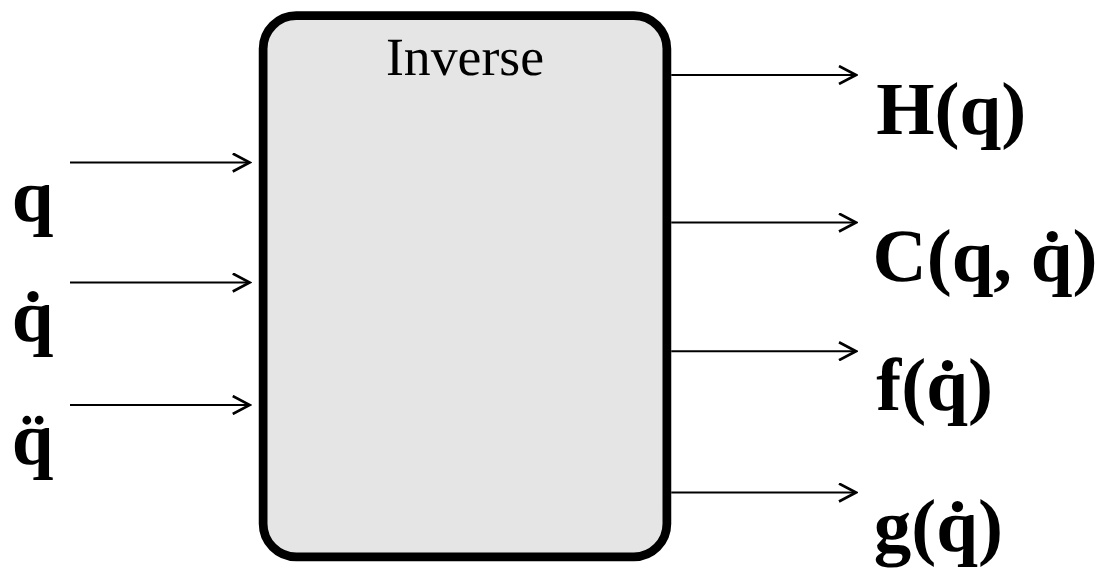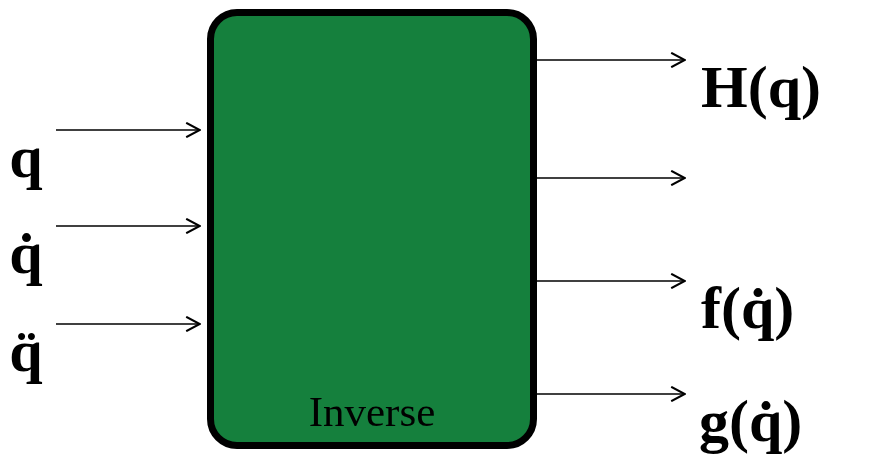--- a/index.html
+++ b/index.html
@@ -25,25 +25,25 @@
   }
   .solver-box {
     position: absolute;
     left: 207px;
     top: 9px;
     width: 330px;
     height: 440px;
     box-sizing: border-box;
     border: 7px solid #000000;
     border-radius: 30px;
-    background: #15803d;
+    background: #e5e5e5;
     display: flex;
     flex-direction: column;
     align-items: center;
-    justify-content: flex-end;
+    justify-content: flex-start;
     text-align: center;
   }
   .solver-box .line {
     font-size: 43px;
     line-height: 61px;
     font-weight: 400;
     white-space: nowrap;
   }
   .io-label {
     position: absolute;
@@ -84,16 +84,17 @@
 
   <div class="solver-box">
     <div class="line">Inverse</div>
   </div>
 
   <div class="io-label input-label" style="left:26px; top:131px;">q</div>
   <div class="io-label input-label" style="left:26px; top:227px;">q̇</div>
   <div class="io-label input-label" style="left:26px; top:325px;">q̈</div>
 
   <div class="io-label output-label" style="left:701px; top:61px;">H(q)</div>
+  <div class="io-label output-label" style="left:698px; top:179px;">C(q, q̇)</div>
   <div class="io-label output-label" style="left:699px; top:395px;">g(q̇)</div>
   <div class="io-label output-label" style="left:701px; top:282px;">f(q̇)</div>
 
 </div>
 
 </body></html>

